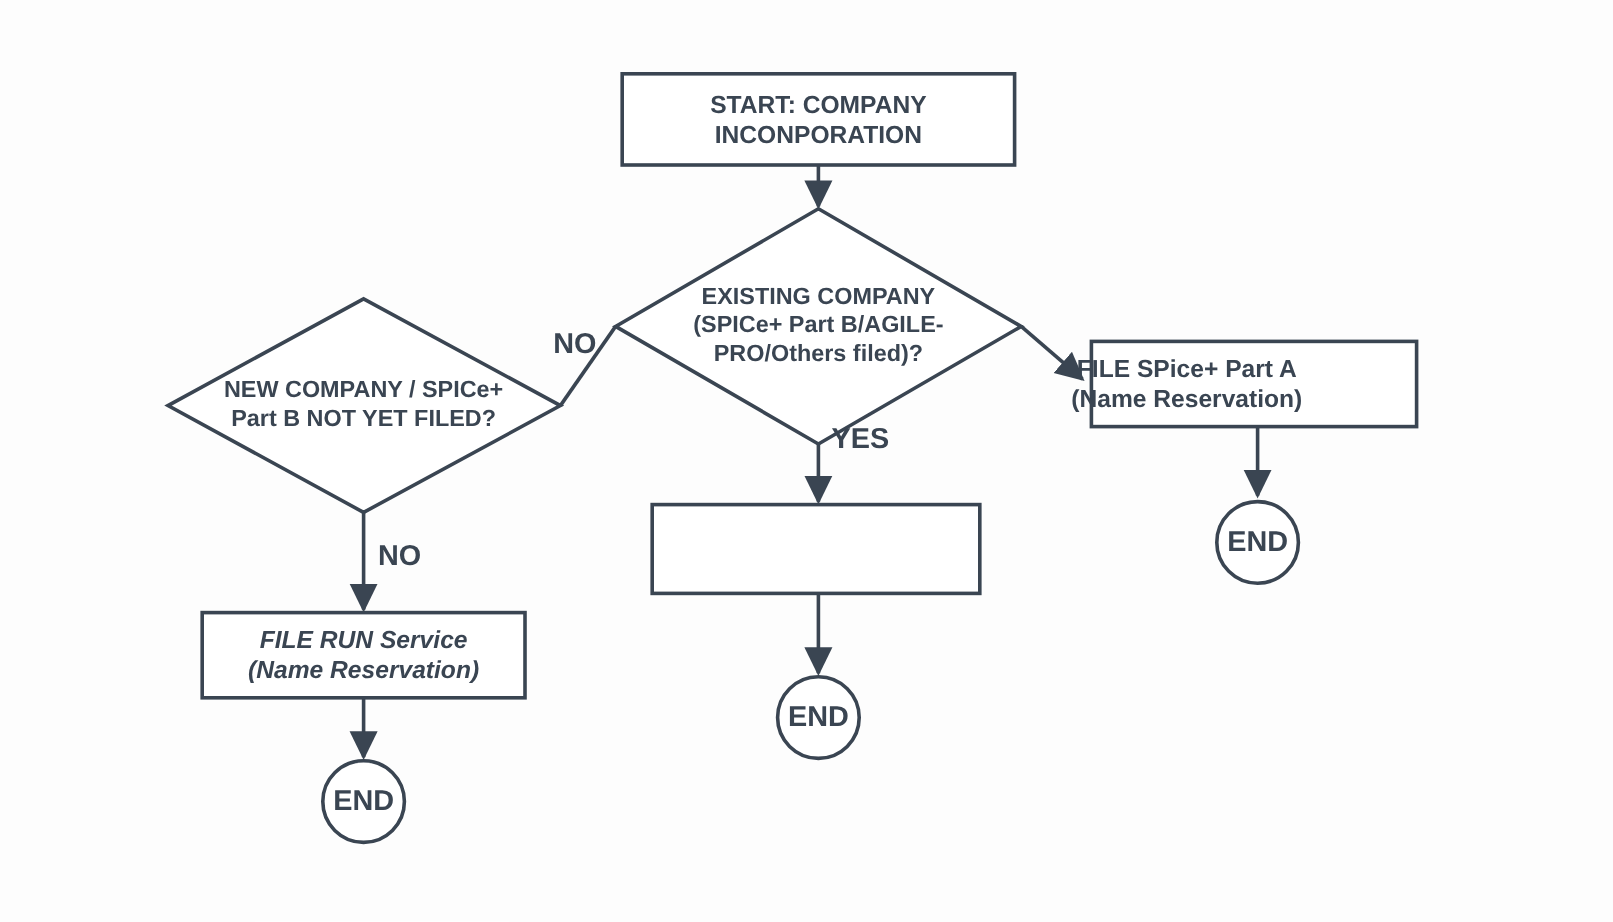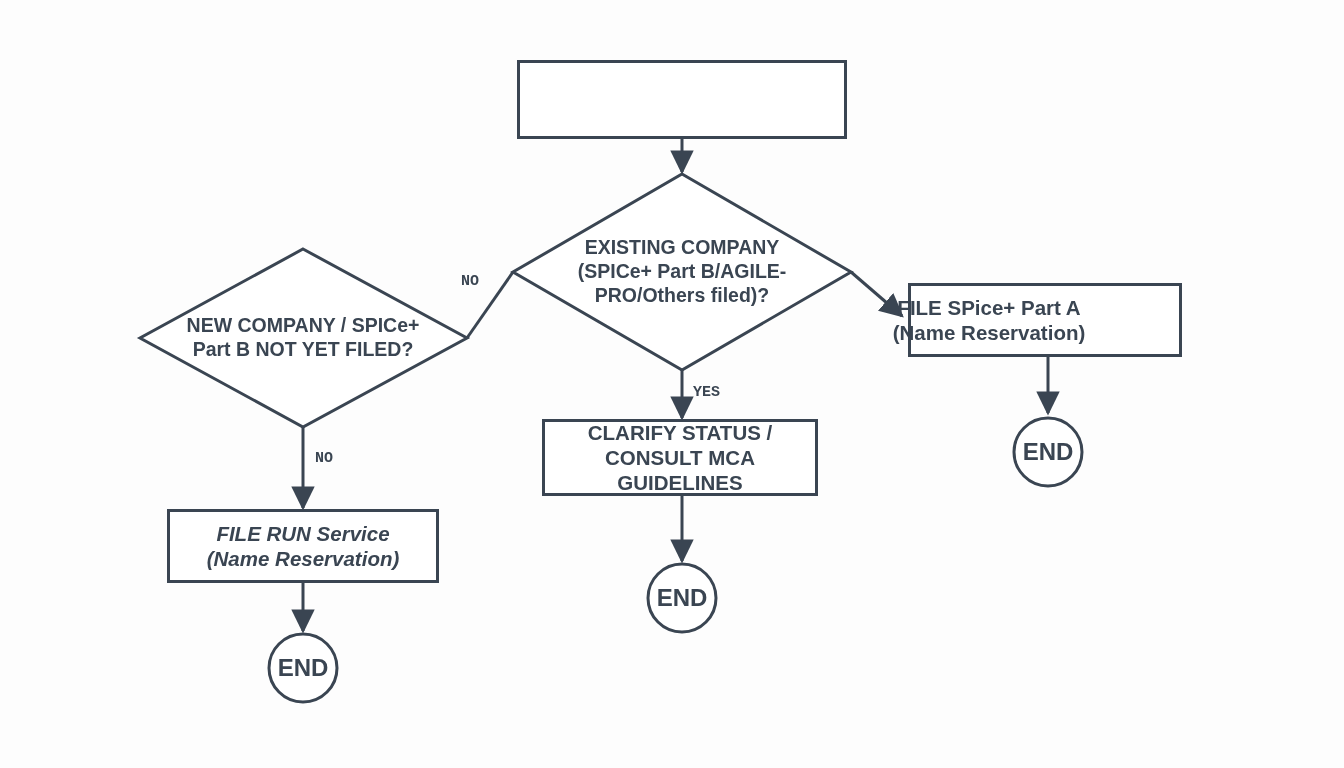--- a/index.html
+++ b/index.html
@@ -39,22 +39,22 @@
     white-space: pre-line;
     pointer-events: none;
   }
   .txt-process { font-size: 20.5px; }
   .txt-decision { font-size: 19.5px; }
   .txt-terminal { font-size: 24px; }
   .edge-label {
     position: absolute;
     color: #3a4552;
     font-weight: bold;
-    font-size: 15px;
-    font-family: Liberation Mono, monospace;
+    font-size: 24px;
+    font-family: Liberation Sans, sans-serif;
     white-space: nowrap;
   }
 </style>
 </head>
 <body>
 
 <div id="canvas">
 
   <svg class="flow-layer" viewBox="0 0 1344 768" xmlns="http://www.w3.org/2000/svg">
     <defs>
@@ -89,42 +89,42 @@
 
     <rect x="543.5" y="420.5" width="273" height="74" fill="#ffffff" stroke="#3a4552" stroke-width="3"></rect>
 
     <rect x="168.5" y="510.5" width="269" height="71" fill="#ffffff" stroke="#3a4552" stroke-width="3"></rect>
 
     <circle cx="1048" cy="452" r="34" fill="#ffffff" stroke="#3a4552" stroke-width="3"></circle>
     <circle cx="682" cy="598" r="34" fill="#ffffff" stroke="#3a4552" stroke-width="3"></circle>
     <circle cx="303" cy="668" r="34" fill="#ffffff" stroke="#3a4552" stroke-width="3"></circle>
   </svg>
 
+  <div class="node-text txt-process" style="left:518px; top:61px; width:328px; height:77px;">START: COMPANY
+INCONPORATION</div>
 
   <div class="node-text txt-decision" style="left:513px; top:210px; width:338px; height:124px;">EXISTING COMPANY
 (SPICe+ Part B/AGILE-
 PRO/Others filed)?</div>
 
   <div class="node-text txt-decision" style="left:140px; top:304px; width:326px; height:68px;">NEW COMPANY / SPICe+
 Part B NOT YET FILED?</div>
 
   <div class="node-text txt-process" style="left:861px; top:284px; width:256px; height:72px;">FILE SPice+ Part A
 (Name Reservation)</div>
 
-  <div class="node-text txt-process" style="left:543px; top:420px; width:274px; height:75px;">CLARIFY STATUS /
-CONSULT MCA GUIDELINES</div>
 
   <div class="node-text txt-process" style="left:168px; top:510px; width:270px; height:72px;font-style:italic;">FILE RUN Service
 (Name Reservation)</div>
 
   <div class="node-text txt-terminal" style="left:1014px; top:418px; width:68px; height:68px;">END</div>
 
   <div class="node-text txt-terminal" style="left:648px; top:564px; width:68px; height:68px;">END</div>
 
   <div class="node-text txt-terminal" style="left:269px; top:634px; width:68px; height:68px;">END</div>
 
   <div class="edge-label" style="left:461px; top:273px;">NO</div>
 
-  <div class="edge-label" style="left:693px; top:384px;">YES</div>
+  <div class="edge-label" style="left:693px; top:352px;">YES</div>
 
   <div class="edge-label" style="left:315px; top:450px;">NO</div>
 
 </div>
 
 </body></html>

